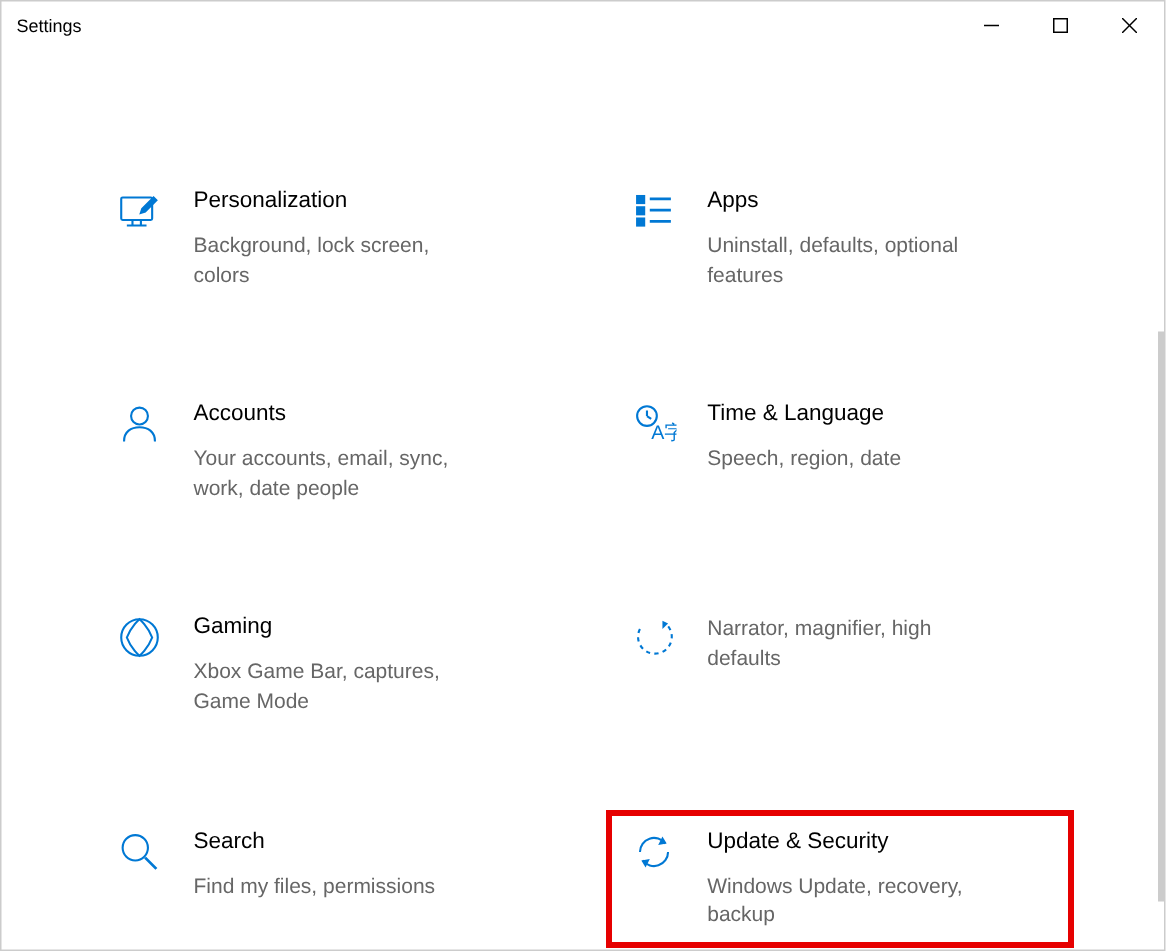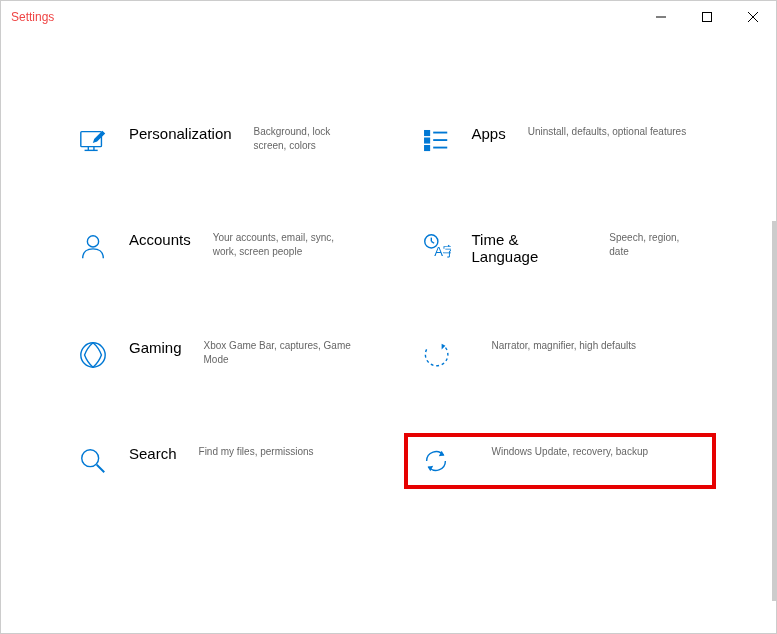--- a/index.html
+++ b/index.html
@@ -14,21 +14,21 @@
     }
     .titlebar {
       height: 32px;
       display: flex;
       align-items: center;
       justify-content: space-between;
       padding-left: 10px;
     }
     .titlebar-title {
       font-size: 12px;
-      color: #ef4444;
+      color: #000000;
     }
     .window-controls {
       display: flex;
       height: 100%;
     }
     .window-control {
       width: 46px;
       height: 32px;
       display: flex;
       align-items: center;
@@ -64,34 +64,33 @@
     }
     .category-icon svg {
       width: 30px;
       height: 30px;
       stroke: #0078d4;
       fill: none;
       stroke-width: 1.5;
     }
     .category-text {
       display: flex;
-      flex-direction: row;
-      gap: 2px;
+      flex-direction: column;
+      gap: 12px;
     }
     .category-title {
       font-size: 15px;
       color: #000;
       font-weight: 400;
     }
     .category-desc {
-      font-size: 10px;
+      font-size: 14px;
       color: #666;
       line-height: 1.4;
       max-width: 180px;
-      margin-left: 20px;
     }
     .scrollbar-track {
       position: absolute;
       right: 0;
       top: 220px;
       width: 4px;
       height: 380px;
       background: transparent;
     }
     .scrollbar-thumb {
@@ -162,21 +161,21 @@
 
   <div class="category">
     <span class="category-icon">
       <svg viewBox="0 0 32 32">
           <circle cx="16" cy="10" r="6"></circle>
           <path d="M5 28 C5 21 10 18 16 18 C22 18 27 21 27 28"></path>
         </svg>
     </span>
     <div class="category-text">
       <span class="category-title">Accounts</span>
-      <span class="category-desc">Your accounts, email, sync, work, screen people</span>
+      <span class="category-desc">Your accounts, email, sync, work, date people</span>
     </div>
   </div>
 
   <div class="category">
     <span class="category-icon">
       <svg viewBox="0 0 32 32">
           <circle cx="11" cy="10" r="7"></circle>
           <line x1="11" y1="6" x2="11" y2="10"></line>
           <line x1="11" y1="10" x2="14" y2="12"></line>
           <text x="14" y="26" font-size="14" fill="#0078d4" stroke="none" font-family="sans-serif">A字</text>
@@ -230,20 +229,21 @@
   <div class="category highlighted">
     <span class="category-icon">
       <svg viewBox="0 0 32 32">
           <path d="M6 16 A10 10 0 0 1 24 10"></path>
           <path d="M26 16 A10 10 0 0 1 8 22"></path>
           <path d="M22 5 L25 10 L19 11 Z" fill="#0078d4" stroke="none"></path>
           <path d="M10 27 L7 22 L13 21 Z" fill="#0078d4" stroke="none"></path>
         </svg>
     </span>
     <div class="category-text">
+      <span class="category-title">Update &amp; Security</span>
       <span class="category-desc">Windows Update, recovery, backup</span>
     </div>
   </div>
 
 </div>
 
 <div class="scrollbar-track">
   <div class="scrollbar-thumb"></div>
 </div>
 

